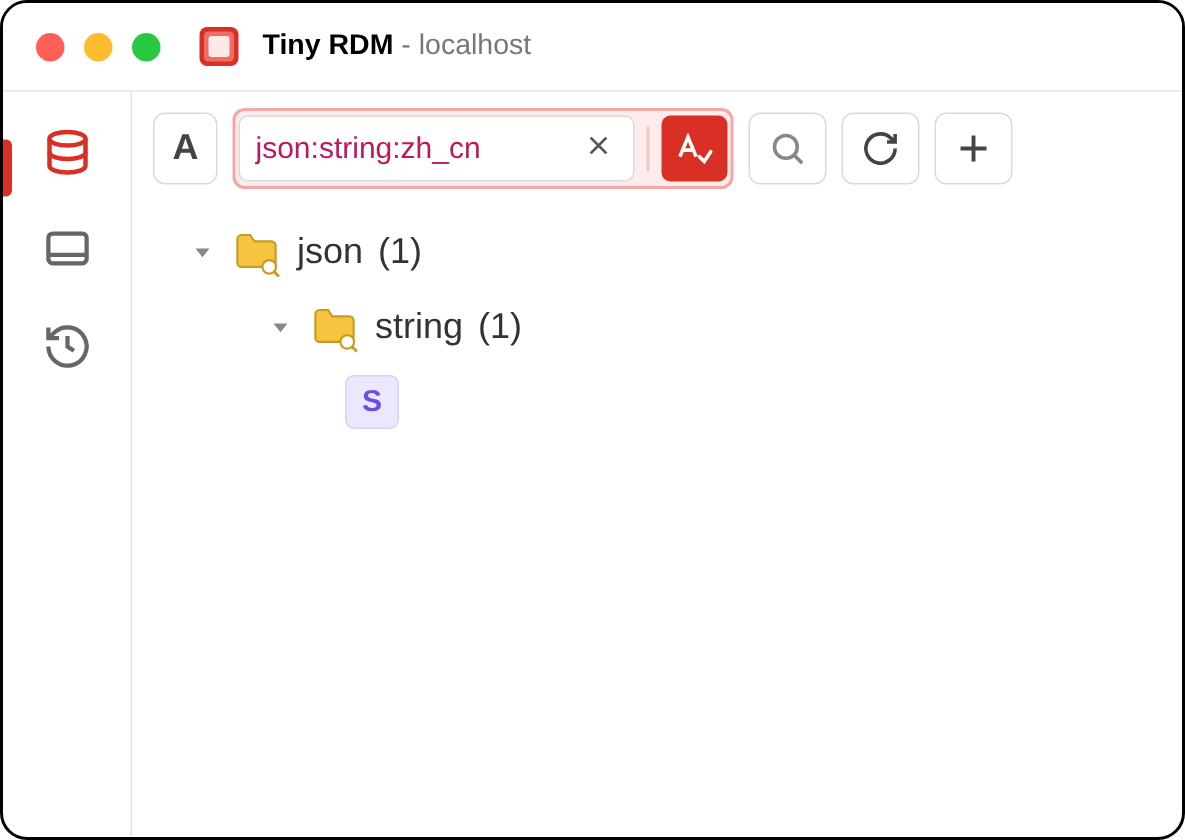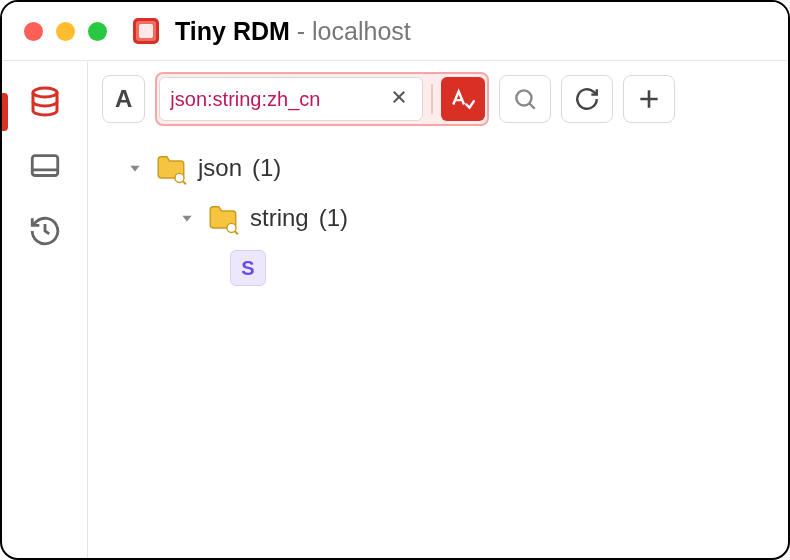--- a/index.html
+++ b/index.html
@@ -27,21 +27,21 @@
       padding: 0 22px;
       gap: 14px;
       background: #fff;
     }
     .traffic-lights { display: flex; gap: 13px; margin-right: 10px; }
     .dot { width: 19px; height: 19px; border-radius: 50%; }
     .dot.red { background: #ff5f57; }
     .dot.yellow { background: #febc2e; }
     .dot.green { background: #28c840; }
     .app-icon { width: 30px; height: 30px; display:flex; align-items:center; justify-content:center; }
-    .title { font-size: 25px; color: #333; }
+    .title { font-size: 19px; color: #333; }
     .title b { font-weight: 700; color: #000; }
     .subtitle { color: #777; font-weight: 400; }
     .body {
       flex: 1;
       display: flex;
       border-top: 1px solid #e6e6e6;
     }
     .sidebar {
       width: 85px;
       display: flex;

